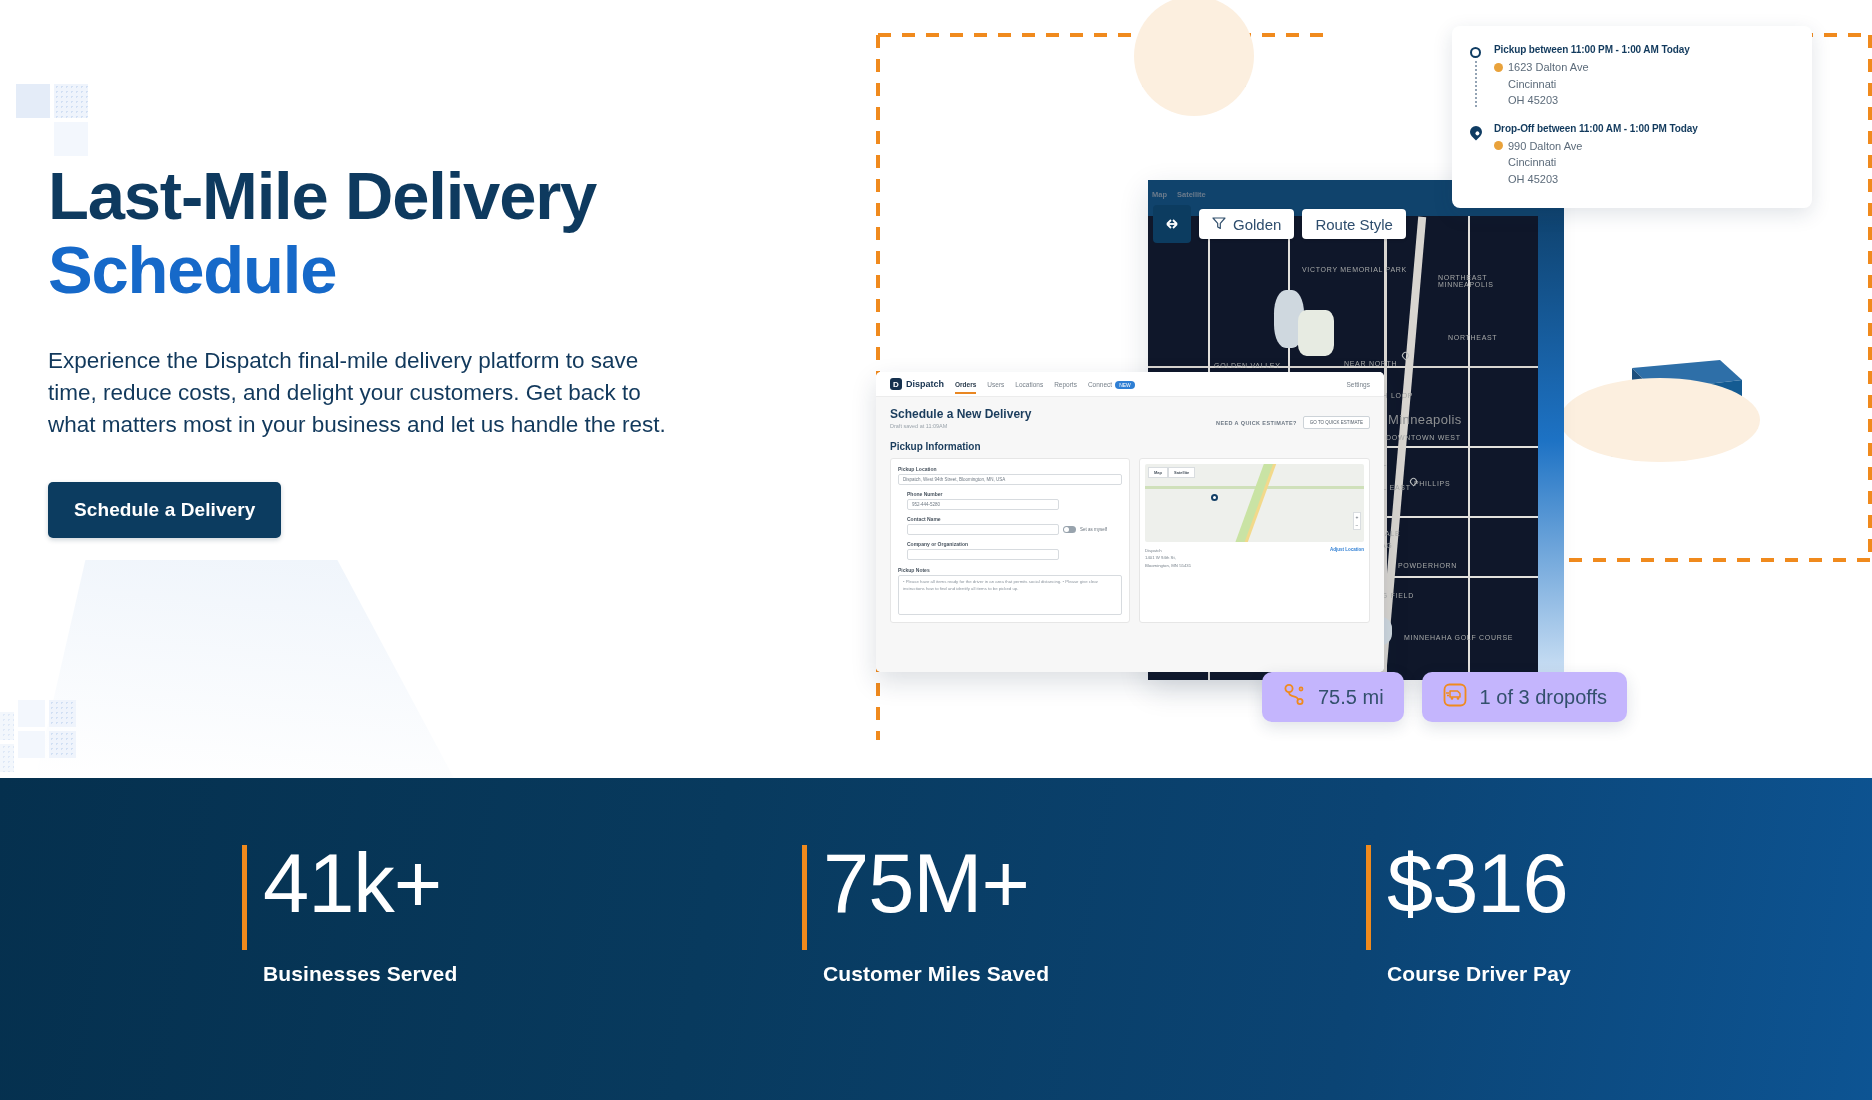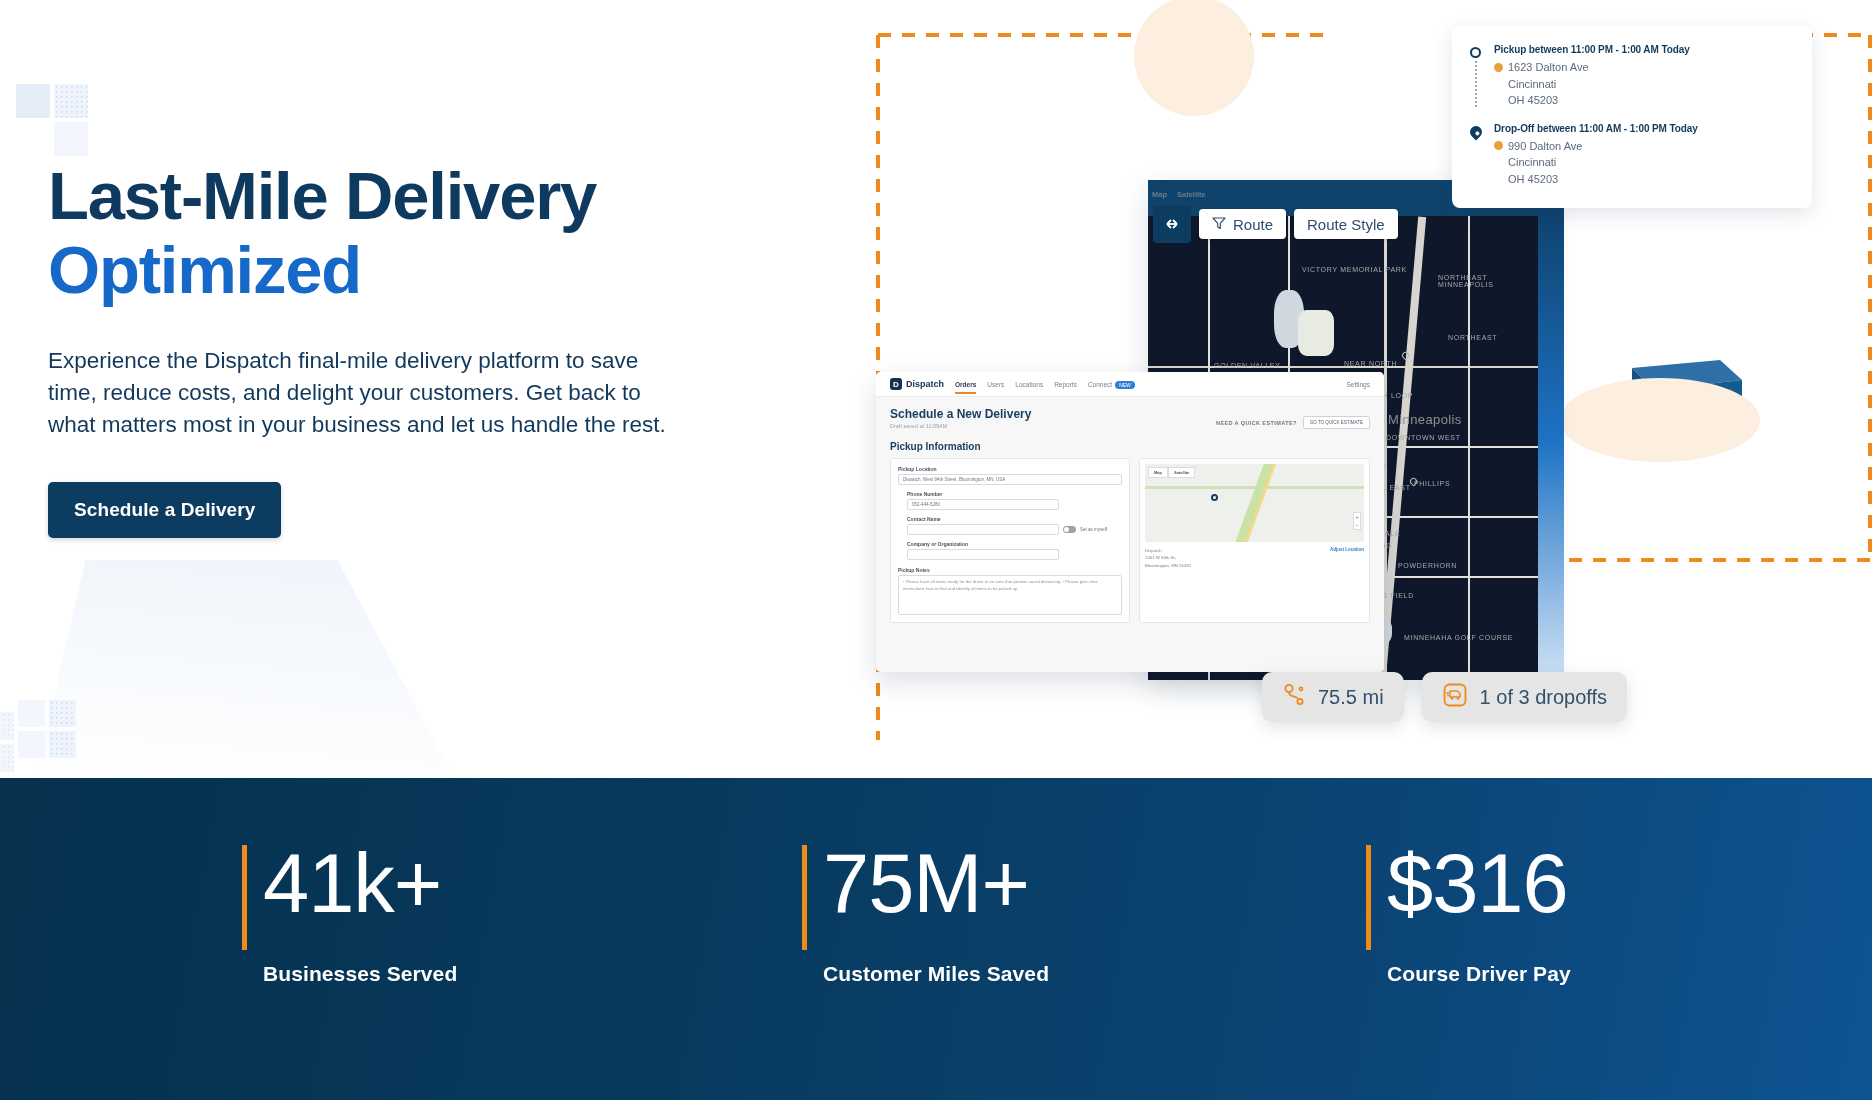--- a/index.html
+++ b/index.html
@@ -227,21 +227,21 @@
   }
   .fc-zoom { position:absolute; right:3px; bottom:12px; width:8px; background:#fff; border:1px solid #d9dde0; }
   .fc-zoom div { height:8px; font-size:5px; text-align:center; line-height:8px; color:#5d666f; }
   .fc-mapfoot { display:flex; justify-content:space-between; margin-top:5px; }
   .fc-mapaddr { font-size:4.3px; color:#79838c; line-height:1.7; }
   .fc-adjust { font-size:4.5px; color:#2f7fd4; font-weight:700; }
 
   
   .chip-row { position: absolute; left: 1262px; top: 672px; display: flex; gap: 18px; }
   .chip {
-    height: 50px; padding: 0 20px; background: #e5e5e5; border-radius: 10px;
+    height: 50px; padding: 0 20px; background: #c4b5fd; border-radius: 10px;
     display: flex; align-items: center; gap: 12px;
     box-shadow: 0 5px 16px rgba(25,50,80,.14);
     font-size: 20px; color: #33506d;
   }
 
   
   .stats {
     position: absolute; left: 0; top: 778px; width: 1872px; height: 322px;
     background: linear-gradient(100deg, #05304e 0%, #083a5e 38%, #0b4474 72%, #0d5493 100%);
     display: flex; align-items: flex-start;
@@ -279,21 +279,21 @@
       <div class="sq dotted" style="left:31px;top:31px;width:27px;height:27px;"></div>
     </div>
     <div class="sq-cluster" style="left:-14px;top:712px;width:60px;height:80px;">
       <div class="sq dotted" style="left:0;top:0;width:28px;height:28px;opacity:.7;"></div>
       <div class="sq dotted" style="left:0;top:32px;width:28px;height:28px;opacity:.7;"></div>
     </div>
 
     <div class="hero-copy">
       <h1 class="headline">
         <span>Last-Mile Delivery</span>
-        <span class="accent">Optimized</span>
+        <span class="accent">Schedule</span>
       </h1>
       <p class="sub">Experience the Dispatch final-mile delivery platform to save time, reduce costs, and delight your customers. Get back to what matters most in your business and let us handle the rest.</p>
       <button class="cta">Schedule a Delivery</button>
     </div>
 
     <div class="visual">
 
       <svg class="route" width="1012" height="778" viewBox="0 0 1012 778">
         <path d="M18 35 H 470" stroke="#f08a1d" stroke-width="4" fill="none" stroke-dasharray="13 11"></path>
         <path d="M18 35 V 740" stroke="#f08a1d" stroke-width="4" fill="none" stroke-dasharray="13 11"></path>
@@ -385,21 +385,21 @@
           <path d="M6 6 L10 2 M6 6 L10 10" stroke="#fff" stroke-width="1.8" fill="none"></path>
           <path d="M16 6 L12 2 M16 6 L12 10" stroke="#fff" stroke-width="1.8" fill="none"></path>
         </svg>
       </div>
       <div class="tool-chip">
         <span>
           <svg width="14" height="14" viewBox="0 0 14 14">
             <path d="M1 2 H13 L8.3 7.4 V12.4 L5.7 11 V7.4 Z" fill="none" stroke="#33506d" stroke-width="1.2" stroke-linejoin="round"></path>
           </svg>
         </span>
-        <span>Route</span>
+        <span>Golden</span>
       </div>
       <div class="tool-chip">
         <span>Route Style</span>
       </div>
     </div>
 
     <div class="info-card">
       <div class="leg">
         <div class="leg-marks">
           <div class="ring"></div>

